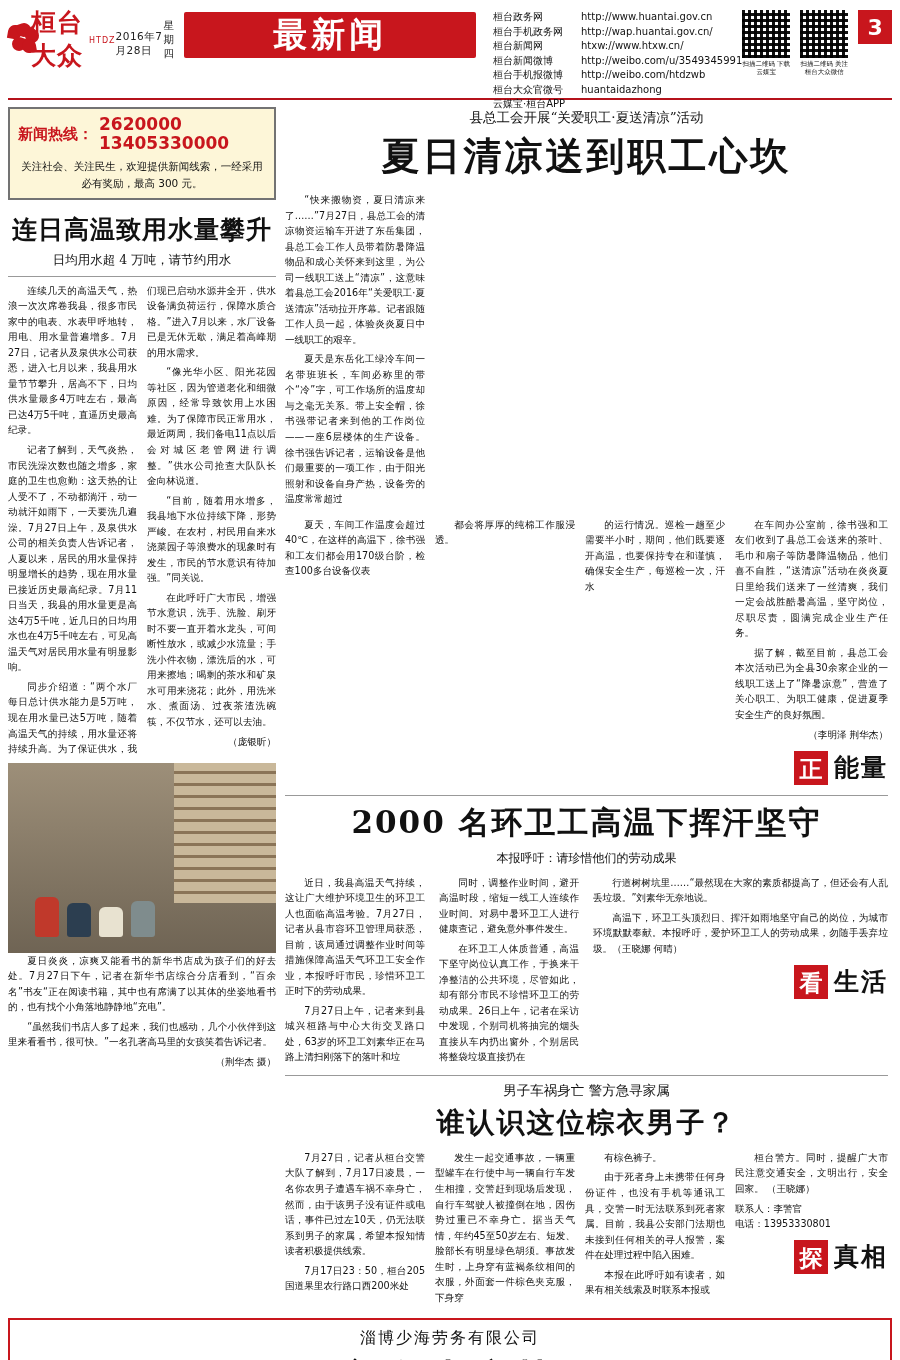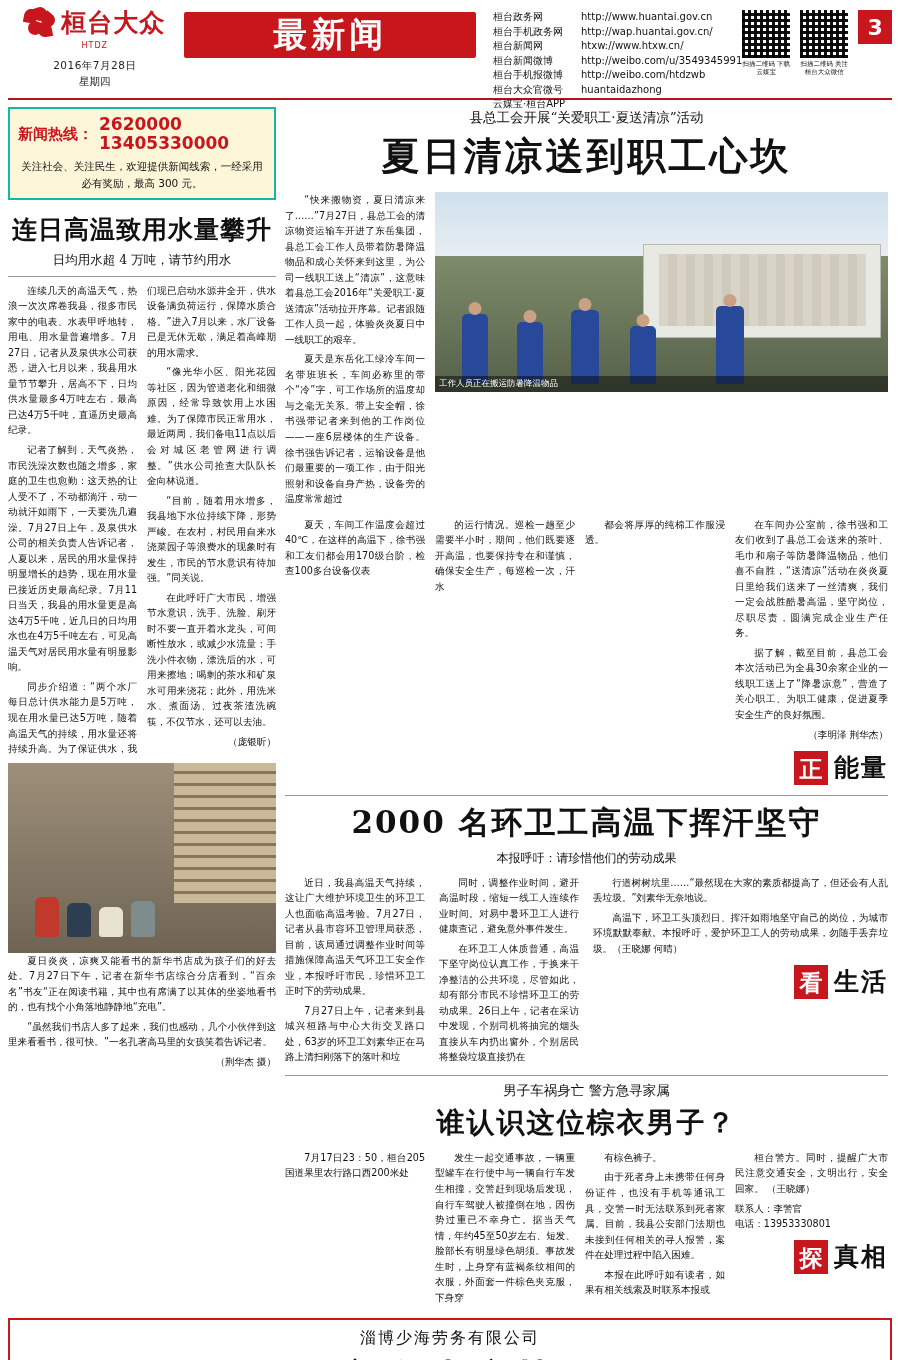--- a/index.html
+++ b/index.html
@@ -1,21 +1,21 @@
 <!DOCTYPE html>
 <html><head>
 <meta charset="utf-8">
 <style>
   html,body{margin:0;padding:0;background:#fff;}
   body{width:900px;height:1360px;font-family:"DejaVu Sans","Liberation Sans",sans-serif;color:#111;position:relative;overflow:hidden;}
   .page{width:900px;height:1360px;position:relative;box-sizing:border-box;padding:0 8px;}
 
   
   .masthead{display:flex;align-items:flex-start;height:92px;padding-top:6px;border-bottom:2px solid #b5121b;position:relative;}
-  .logo-block{width:175px;display:flex;flex-direction:column;align-items:center;}
+  .logo-block{width:175px;display:flex;flex-direction:row;align-items:center;}
   .logo-row{display:flex;align-items:center;gap:5px;}
   .logo-mark{width:32px;height:32px;position:relative;}
   .logo-mark .petal{position:absolute;width:14px;height:14px;background:#c8161d;border-radius:50% 50% 50% 0;}
   .logo-name{font-family:"DejaVu Serif","Liberation Serif",serif;font-size:25px;font-weight:bold;color:#c8161d;letter-spacing:1px;}
   .logo-sub{font-size:8px;color:#c8161d;margin-top:2px;letter-spacing:1px;}
   .logo-date{font-size:10.5px;color:#222;margin-top:9px;letter-spacing:0.5px;}
   .logo-week{font-size:10.5px;color:#222;margin-top:2px;}
 
   .title-box{width:292px;background:#c8161d;color:#fff;height:46px;display:flex;align-items:center;justify-content:center;margin-top:6px;border-radius:2px;}
   .title-box span{font-family:"DejaVu Serif","Liberation Serif",serif;font-size:34px;font-weight:bold;letter-spacing:4px;}
@@ -34,21 +34,21 @@
      repeating-linear-gradient(90deg,#111 0 3px,transparent 3px 6px);
      background-blend-mode:multiply;}
   .qr .cap{font-size:6.5px;text-align:center;line-height:1.3;margin-top:2px;}
   .pagenum{width:34px;height:34px;background:#c8161d;color:#fff;font-size:22px;font-weight:bold;display:flex;align-items:center;justify-content:center;margin:4px 0 0 10px;}
 
   
   .body-grid{display:flex;gap:9px;margin-top:7px;}
   .col-left{width:268px;}
 
   
-  .hotline{border:2px solid #14b8a6;background:#fdf6d8;padding:6px 8px;}
+  .hotline{border:2px solid #737373;background:#fdf6d8;padding:6px 8px;}
   .hotline .hl-row{display:flex;align-items:center;gap:6px;}
   .hotline .hl-label{color:#c8161d;font-size:15px;font-weight:bold;font-family:"DejaVu Serif","Liberation Serif",serif;}
   .hotline .hl-nums{color:#c8161d;font-size:17px;font-weight:bold;line-height:1.12;font-family:"DejaVu Sans","Liberation Sans",sans-serif;}
   .hotline .hl-text{font-size:10.5px;line-height:1.6;margin-top:5px;text-align:center;color:#111;}
 
   h2.head-left{font-family:"DejaVu Serif","Liberation Serif",serif;font-size:25px;font-weight:bold;text-align:center;margin:13px 0 6px;letter-spacing:1px;}
   .sub-left{font-size:12.5px;text-align:center;margin-bottom:7px;font-family:"DejaVu Serif","Liberation Serif",serif;}
   .rule{border-top:1px solid #999;margin:6px 0;}
 
   .txt{font-size:9.6px;line-height:1.62;text-align:justify;text-justify:inter-ideograph;color:#111;}
@@ -214,54 +214,31 @@
     <div style="width:603px;">
 
       <div class="kicker">县总工会开展“关爱职工·夏送清凉”活动</div>
       <h1 class="main-head">夏日清凉送到职工心坎</h1>
 
       <div style="display:flex;gap:10px;">
         <div style="width:140px;" class="txt">
           <p>“快来搬物资，夏日清凉来了……”7月27日，县总工会的清凉物资运输车开进了东岳集团，县总工会工作人员带着防暑降温物品和成心关怀来到这里，为公司一线职工送上“清凉”，这意味着县总工会2016年“关爱职工·夏送清凉”活动拉开序幕。记者跟随工作人员一起，体验炎炎夏日中一线职工的艰辛。</p>
           <p>夏天是东岳化工绿冷车间一名带班班长，车间必称里的带个“冷”字，可工作场所的温度却与之毫无关系。带上安全帽，徐书强带记者来到他的工作岗位——一座6层楼体的生产设备。徐书强告诉记者，运输设备是他们最重要的一项工作，由于阳光照射和设备自身产热，设备旁的温度常常超过</p>
         </div>
-        <div style="flex:1;">
-          <div class="photo" style="height:200px;">
-            <div class="ph-sky"></div>
-            <div class="ph-ground"></div>
-            <div class="ph-truck"></div>
-            <div class="ph-p" style="left:6%;width:26px;height:70px;">
-                <div class="ph-head"></div>
-              </div>
-            <div class="ph-p" style="left:18%;width:26px;height:62px;">
-                <div class="ph-head"></div>
-              </div>
-            <div class="ph-p" style="left:30%;width:28px;height:74px;">
-                <div class="ph-head"></div>
-              </div>
-            <div class="ph-p" style="left:43%;width:26px;height:58px;">
-                <div class="ph-head"></div>
-              </div>
-            <div class="ph-p" style="left:62%;width:28px;height:78px;">
-                <div class="ph-head"></div>
-              </div>
-            <div class="cap-strip">工作人员正在搬运防暑降温物品</div>
-          </div>
-        </div>
       </div>
 
       <div style="display:flex;gap:10px;margin-top:6px;">
         <div style="width:140px;" class="txt">
           <p>夏天，车间工作温度会超过40℃，在这样的高温下，徐书强和工友们都会用170级台阶，检查100多台设备仪表</p>
         </div>
         <div style="width:140px;" class="txt">
+          <p>都会将厚厚的纯棉工作服浸透。</p>
+        </div>
+        <div style="width:140px;" class="txt">
           <p>的运行情况。巡检一趟至少需要半小时，期间，他们既要逐开高温，也要保持专在和谨慎，确保安全生产，每巡检一次，汗水</p>
-        </div>
-        <div style="width:140px;" class="txt">
-          <p>都会将厚厚的纯棉工作服浸透。</p>
         </div>
         <div style="flex:1;" class="txt">
           <p>在车间办公室前，徐书强和工友们收到了县总工会送来的茶叶、毛巾和扇子等防暑降温物品，他们喜不自胜，“送清凉”活动在炎炎夏日里给我们送来了一丝清爽，我们一定会战胜酷暑高温，坚守岗位，尽职尽责，圆满完成企业生产任务。</p>
           <p>据了解，截至目前，县总工会本次活动已为全县30余家企业的一线职工送上了“降暑凉意”，营造了关心职工、为职工健康，促进夏季安全生产的良好氛围。</p>
           <div class="sig">（李明泽  荆华杰）</div>
           <div class="stamp">
             <div class="sq">正</div>
             <div class="word">能量</div>
           </div>
         </div>
@@ -291,20 +268,21 @@
         </div>
       </div>
 
       <div class="rule"></div>
 
       <div class="kicker">男子车祸身亡  警方急寻家属</div>
       <h1 class="main-head3">谁认识这位棕衣男子？</h1>
 
       <div style="display:flex;gap:10px;">
         <div style="width:140px;" class="txt">
+          <p>7月27日，记者从桓台交警大队了解到，7月17日凌晨，一名你农男子遭遇车祸不幸身亡，然而，由于该男子没有证件或电话，事件已过左10天，仍无法联系到男子的家属，希望本报知情读者积极提供线索。</p>
           <p>7月17日23：50，桓台205国道果里农行路口西200米处</p>
         </div>
         <div style="width:140px;" class="txt">
           <p>发生一起交通事故，一辆重型罐车在行使中与一辆自行车发生相撞，交警赶到现场后发现，自行车驾驶人被撞倒在地，因伤势过重已不幸身亡。据当天气情，年约45至50岁左右、短发、脸部长有明显绿色胡须。事故发生时，上身穿有蓝褐条纹相间的衣服，外面套一件棕色夹克服，下身穿</p>
           <p></p>
         </div>
         <div style="width:140px;" class="txt">
           <p>有棕色裤子。</p>
           <p>由于死者身上未携带任何身份证件，也没有手机等通讯工具，交警一时无法联系到死者家属。目前，我县公安部门法期也未接到任何相关的寻人报警，案件在处理过程中陷入困难。</p>
           <p>本报在此呼吁如有读者，如果有相关线索及时联系本报或</p>

